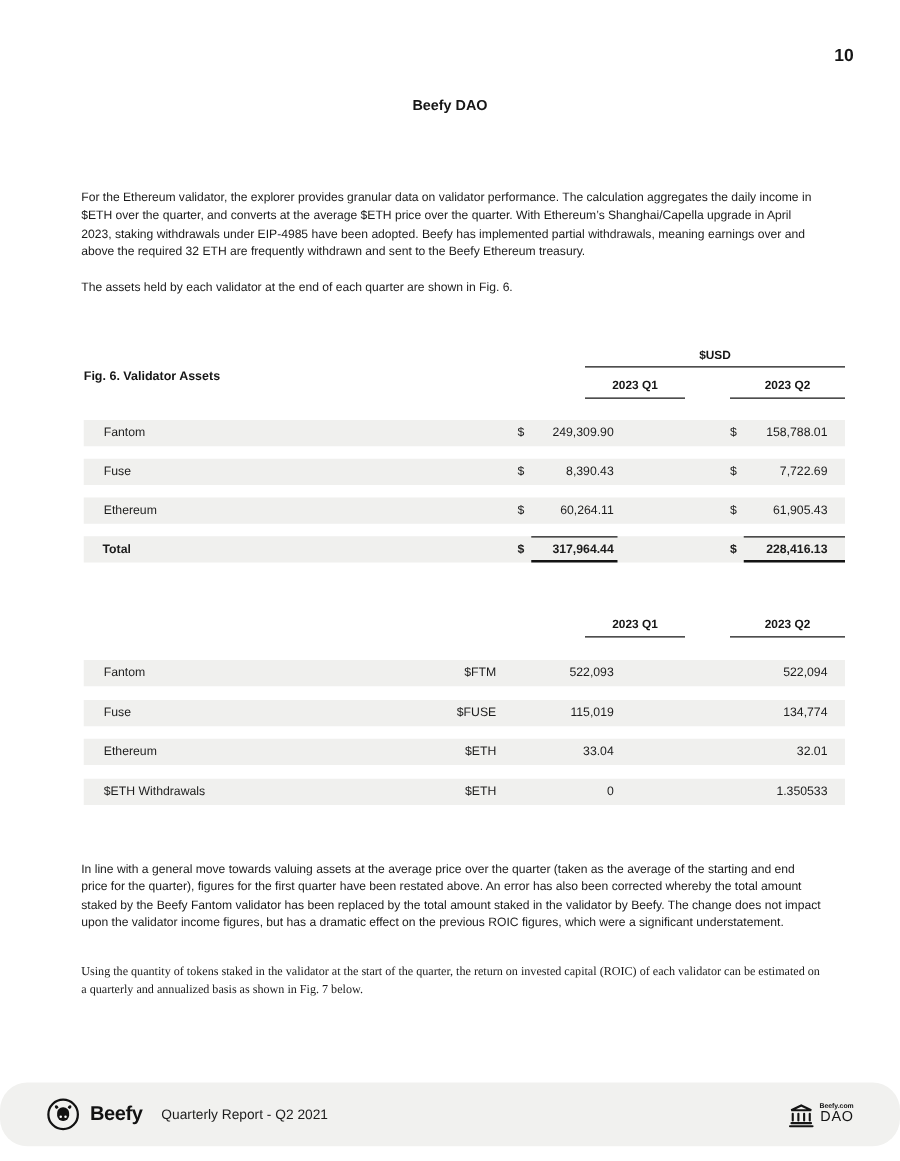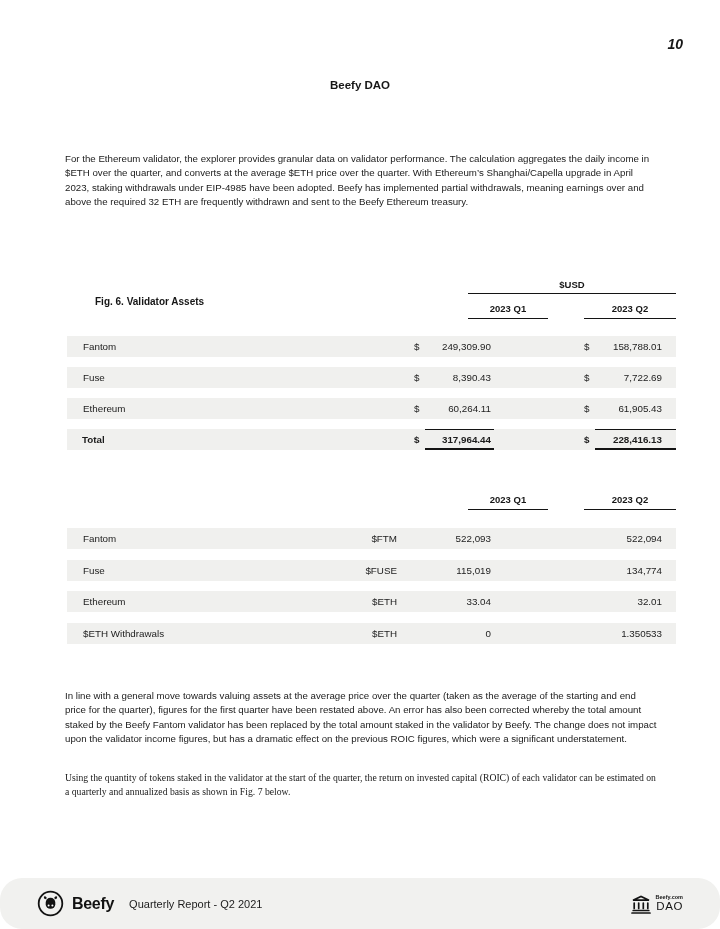--- a/index.html
+++ b/index.html
@@ -1,35 +1,35 @@
 <!DOCTYPE html>
 <html><head>
 <meta charset="utf-8">
 <style>
   * { margin:0; padding:0; box-sizing:border-box; }
   html,body { background:#ffffff; }
   body { font-family:"Liberation Sans", sans-serif; color:#161616; }
   .page { position:relative; width:720px; height:929px; background:#ffffff; overflow:hidden; margin:0 auto; }
 
-  .page-number { position:absolute; top:36px; right:37px; font-size:14px; font-weight:700;font-style:italic; }
+  .page-number { position:absolute; top:36px; right:37px; font-size:14px; font-weight:700; }
   .doc-title { position:absolute; top:79px; left:0; width:100%; text-align:center; font-size:11.5px; font-weight:700; }
 
   .para { position:absolute; left:65px; width:593px; font-size:9.7px; line-height:14.3px; color:#1a1a1a; }
   .para1 { top:152px; }
   .para2 { top:224px; }
   .para3 { top:689px; }
   .para4 { top:771px;font-family:Liberation Serif, serif; }
 
   
   .tbl { position:absolute; left:67px; width:609px; }
   .table1 { top:279px; }
   .table2 { top:494px; }
 
   .t-head { display:grid; grid-template-columns:1fr 208px; }
-  .t-caption { align-self:center; font-size:10px; font-weight:700; padding-top:4px;margin-left:28px; }
+  .t-caption { align-self:center; font-size:10px; font-weight:700; padding-top:4px; }
   .usd { text-align:center; font-size:9.5px; font-weight:700; border-bottom:1.5px solid #141414; padding-bottom:3px; }
   .q-row { display:grid; grid-template-columns:80px 36px 92px; margin-top:9px; }
   .table2 .q-row { margin-top:0; }
   .q-cell { font-size:9.5px; font-weight:700; text-align:center; border-bottom:1.5px solid #141414; padding-bottom:4px; }
 
   .t-body1 { margin-top:17px; }
   .t-body2 { margin-top:18px; }
 
   .t-row { height:21px; margin-bottom:10px; background:#f0f0ee; display:grid; align-items:center; font-size:9.8px; color:#1c1c1c;gap:27px; }
   .t-row.r1 { grid-template-columns:1fr 80px 36px 92px; }
@@ -45,40 +45,41 @@
   .t-row.total .cell { padding-right:0; }
   .rulebox { flex:1; margin-left:6px; height:100%; border-top:1.5px solid #141414; border-bottom:2px solid #141414; display:flex; align-items:center; justify-content:flex-end; }
   .rulebox.rb1 { padding-right:3px; }
   .rulebox.rb2 { padding-right:14px; }
 
   .unit { text-align:right; }
   .v1 { text-align:right; padding-right:3px; }
   .v2 { text-align:right; padding-right:14px; }
 
   
-  .footer { position:absolute; left:0; bottom:0; width:100%; height:51px; background:#f1f1ef; display:flex; align-items:center; padding:4px 37px;border-radius:22px; }
+  .footer { position:absolute; left:0; bottom:12px; width:100%; height:51px; background:#f1f1ef; display:flex; align-items:center; padding:4px 37px;border-radius:22px; }
   .brand-group { display:flex; align-items:center; }
   .cow-badge { width:27px; height:27px; flex:0 0 auto; }
   .brand-name { font-size:16px; font-weight:700; letter-spacing:-0.3px; margin-left:8px; color:#121212; }
   .report-title { font-size:11px; margin-left:15px; color:#1c1c1c; }
   .dao-group { margin-left:auto; display:flex; align-items:center;text-align:right; }
   .temple { width:22px; height:22px; }
   .dao-text { margin-left:4px; display:flex; flex-direction:column; line-height:1; }
   .dao-site { font-size:5.5px; font-weight:700; color:#141414; }
   .dao-label { font-size:11.5px; letter-spacing:0.6px; color:#141414; margin-top:1px; }
 </style>
 </head>
 <body>
 
 <div class="page">
 
   <div class="page-number">10</div>
   <div class="doc-title">Beefy DAO</div>
 
   <p class="para para1">For the Ethereum validator, the explorer provides granular data on validator performance. The calculation aggregates the daily income in $ETH over the quarter, and converts at the average $ETH price over the quarter. With Ethereum’s Shanghai/Capella upgrade in April 2023, staking withdrawals under EIP-4985 have been adopted. Beefy has implemented partial withdrawals, meaning earnings over and above the required 32 ETH are frequently withdrawn and sent to the Beefy Ethereum treasury.</p>
+  <p class="para para2">The assets held by each validator at the end of each quarter are shown in Fig. 6.</p>
 
   <div class="tbl table1">
     <div class="t-head">
       <div class="t-caption">Fig. 6. Validator Assets</div>
       <div>
         <div class="usd">$USD</div>
         <div class="q-row">
           <div class="q-cell">2023 Q1</div>
           <div></div>
           <div class="q-cell">2023 Q2</div>

